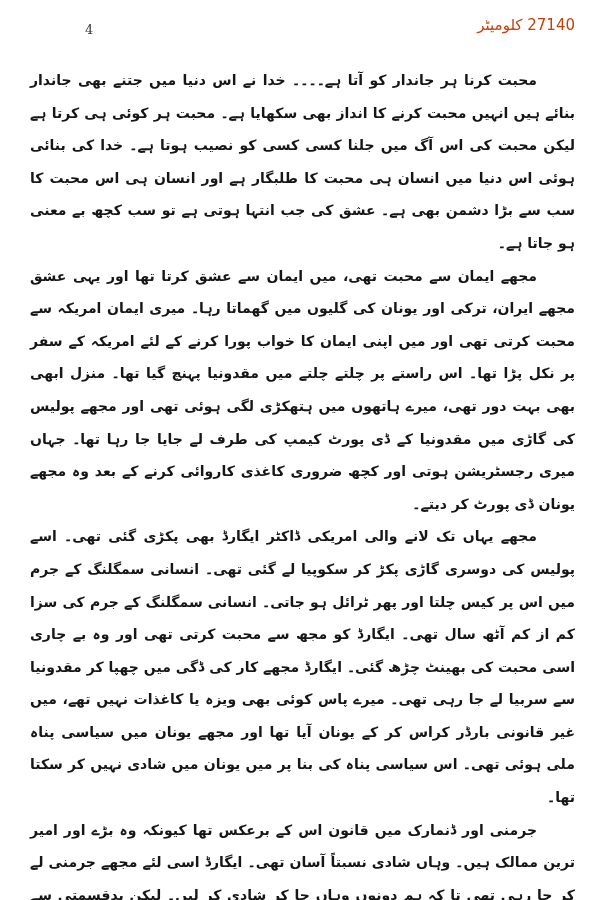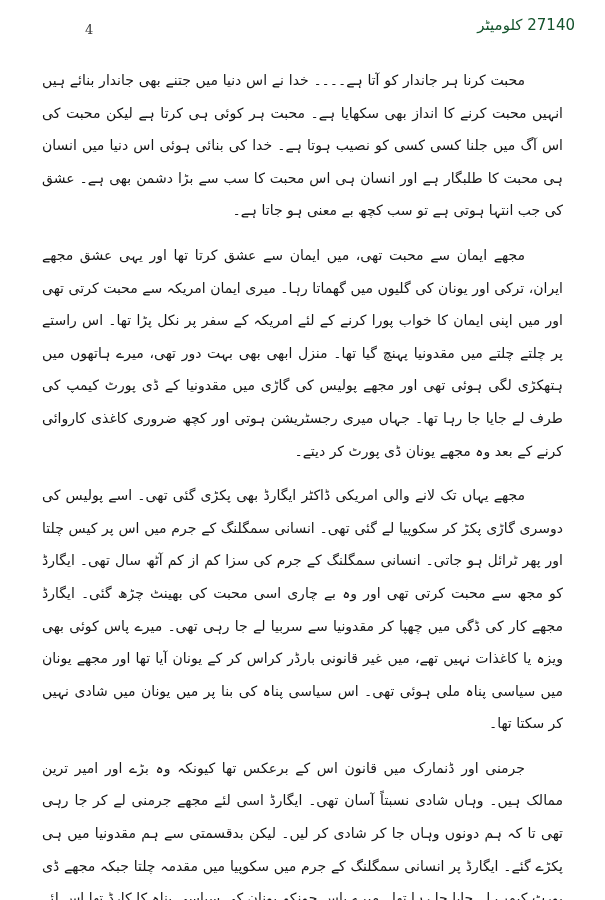--- a/index.html
+++ b/index.html
@@ -30,35 +30,36 @@
     font-size: 13px;
     color: #3a3a3a;
     margin-left: 55px;
     margin-top: 6px;
     font-family: "DejaVu Serif", serif;
   }
   .book-title {
     direction: rtl;
     unicode-bidi: plaintext;
     font-size: 15px;
-    color: #14532d;
+    color: #c2410c;
     letter-spacing: 0.5px;
     text-align: right;
   }
   .body-text {
     direction: rtl;
     text-align: justify;
     font-size: 14px;
     line-height: 32.6px;
     color: #161616;
   }
   .body-text p {
-    margin: 12px;
+    margin: 0;
     padding: 0;
     text-indent: 38px; 
+    font-weight: bold;
   }
 </style>
 </head>
 <body>
 
 <div class="page">
   <div class="page-header">
     <div class="page-number">4</div>
     <div class="book-title">27140 کلومیٹر</div>
   </div>

